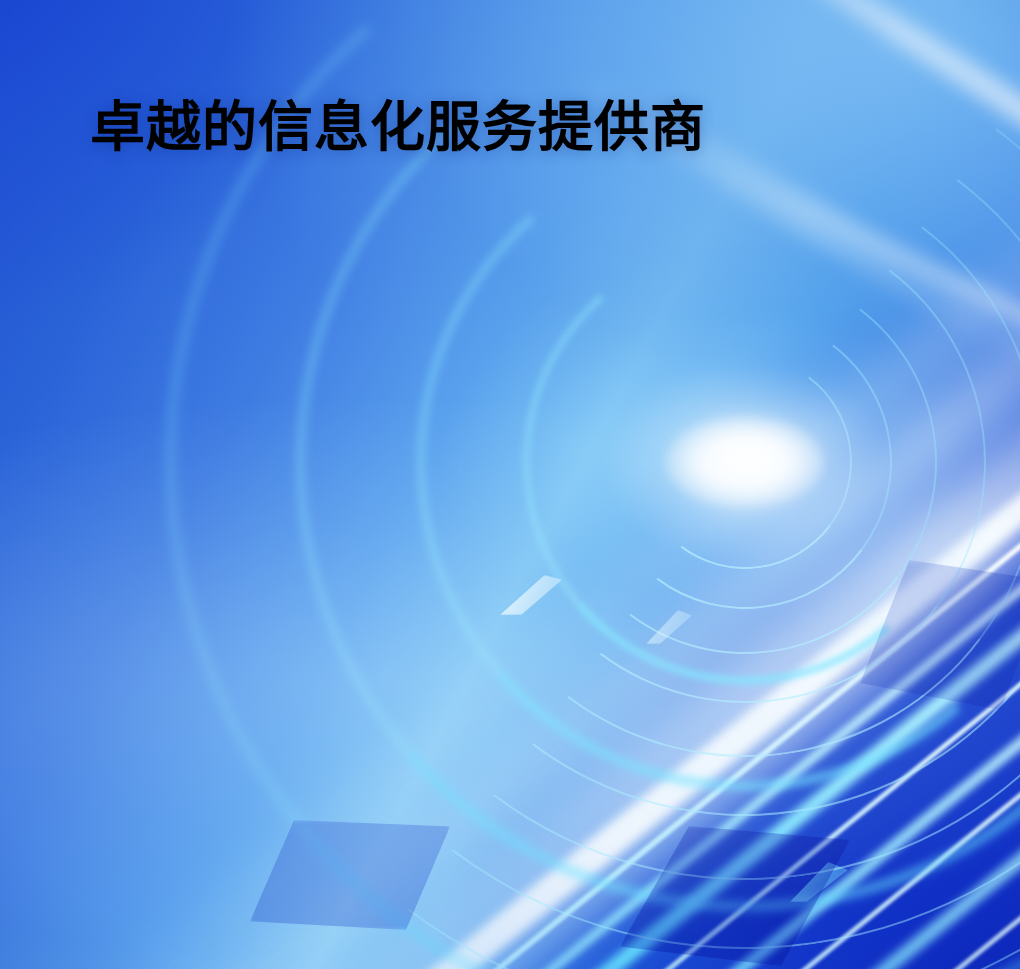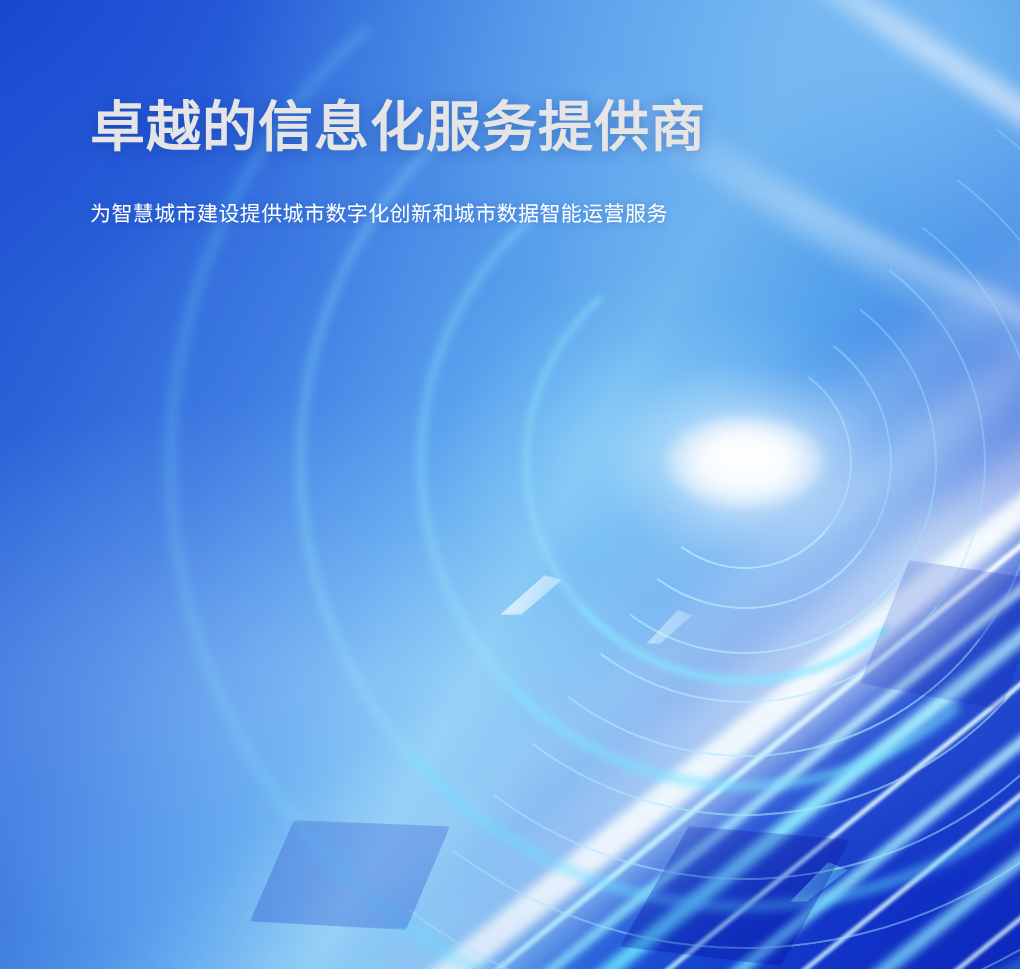--- a/index.html
+++ b/index.html
@@ -178,21 +178,21 @@
     position: absolute;
     left: 90px;
     top: 96px;
     width: 840px;
   }
   .headline {
     margin: 0;
     font-size: 55px;
     line-height: 62px;
     font-weight: 700;
-    color: #e5e5e5;
+    color: #000000;
     letter-spacing: 1px;
     text-shadow: 0 2px 14px rgba(12,46,140,0.38);
     white-space: nowrap;
   }
   .sub {
     margin: 0;
     padding-top: 0;
   }
   .sub-line {
     margin: 0;
@@ -322,17 +322,16 @@
 
   <div class="bg-layer haze"></div>
   <div class="bg-layer vignette"></div>
 
   <div class="copy">
     <h1 class="headline">卓越的信息化服务提供商</h1>
 
     <div class="sub-spacer"></div>
 
     <div class="sub">
-      <p class="sub-line">为智慧城市建设提供城市数字化创新和城市数据智能运营服务</p>
     </div>
   </div>
 
 </div>
 
 </body></html>

